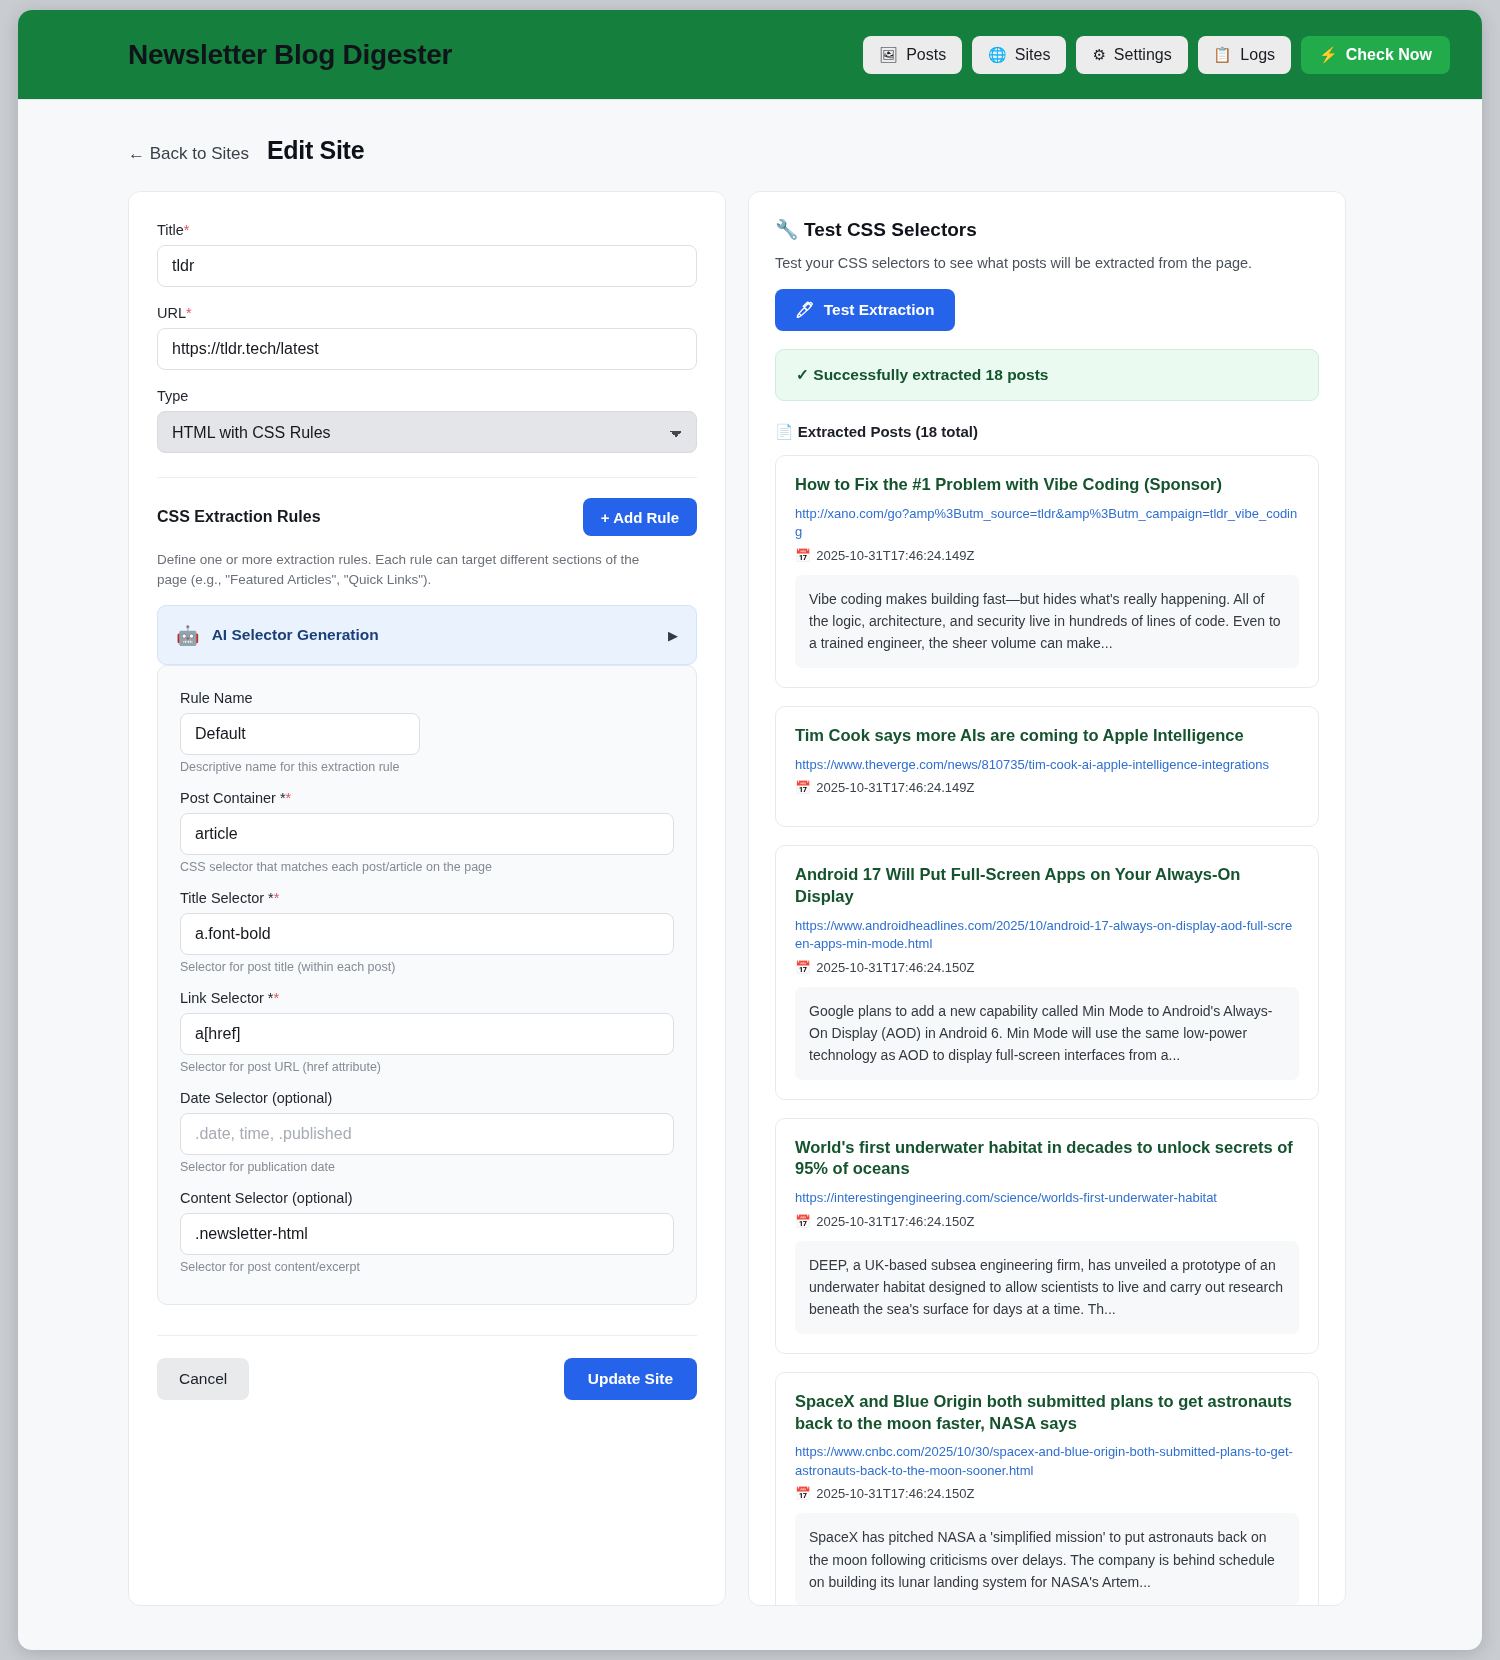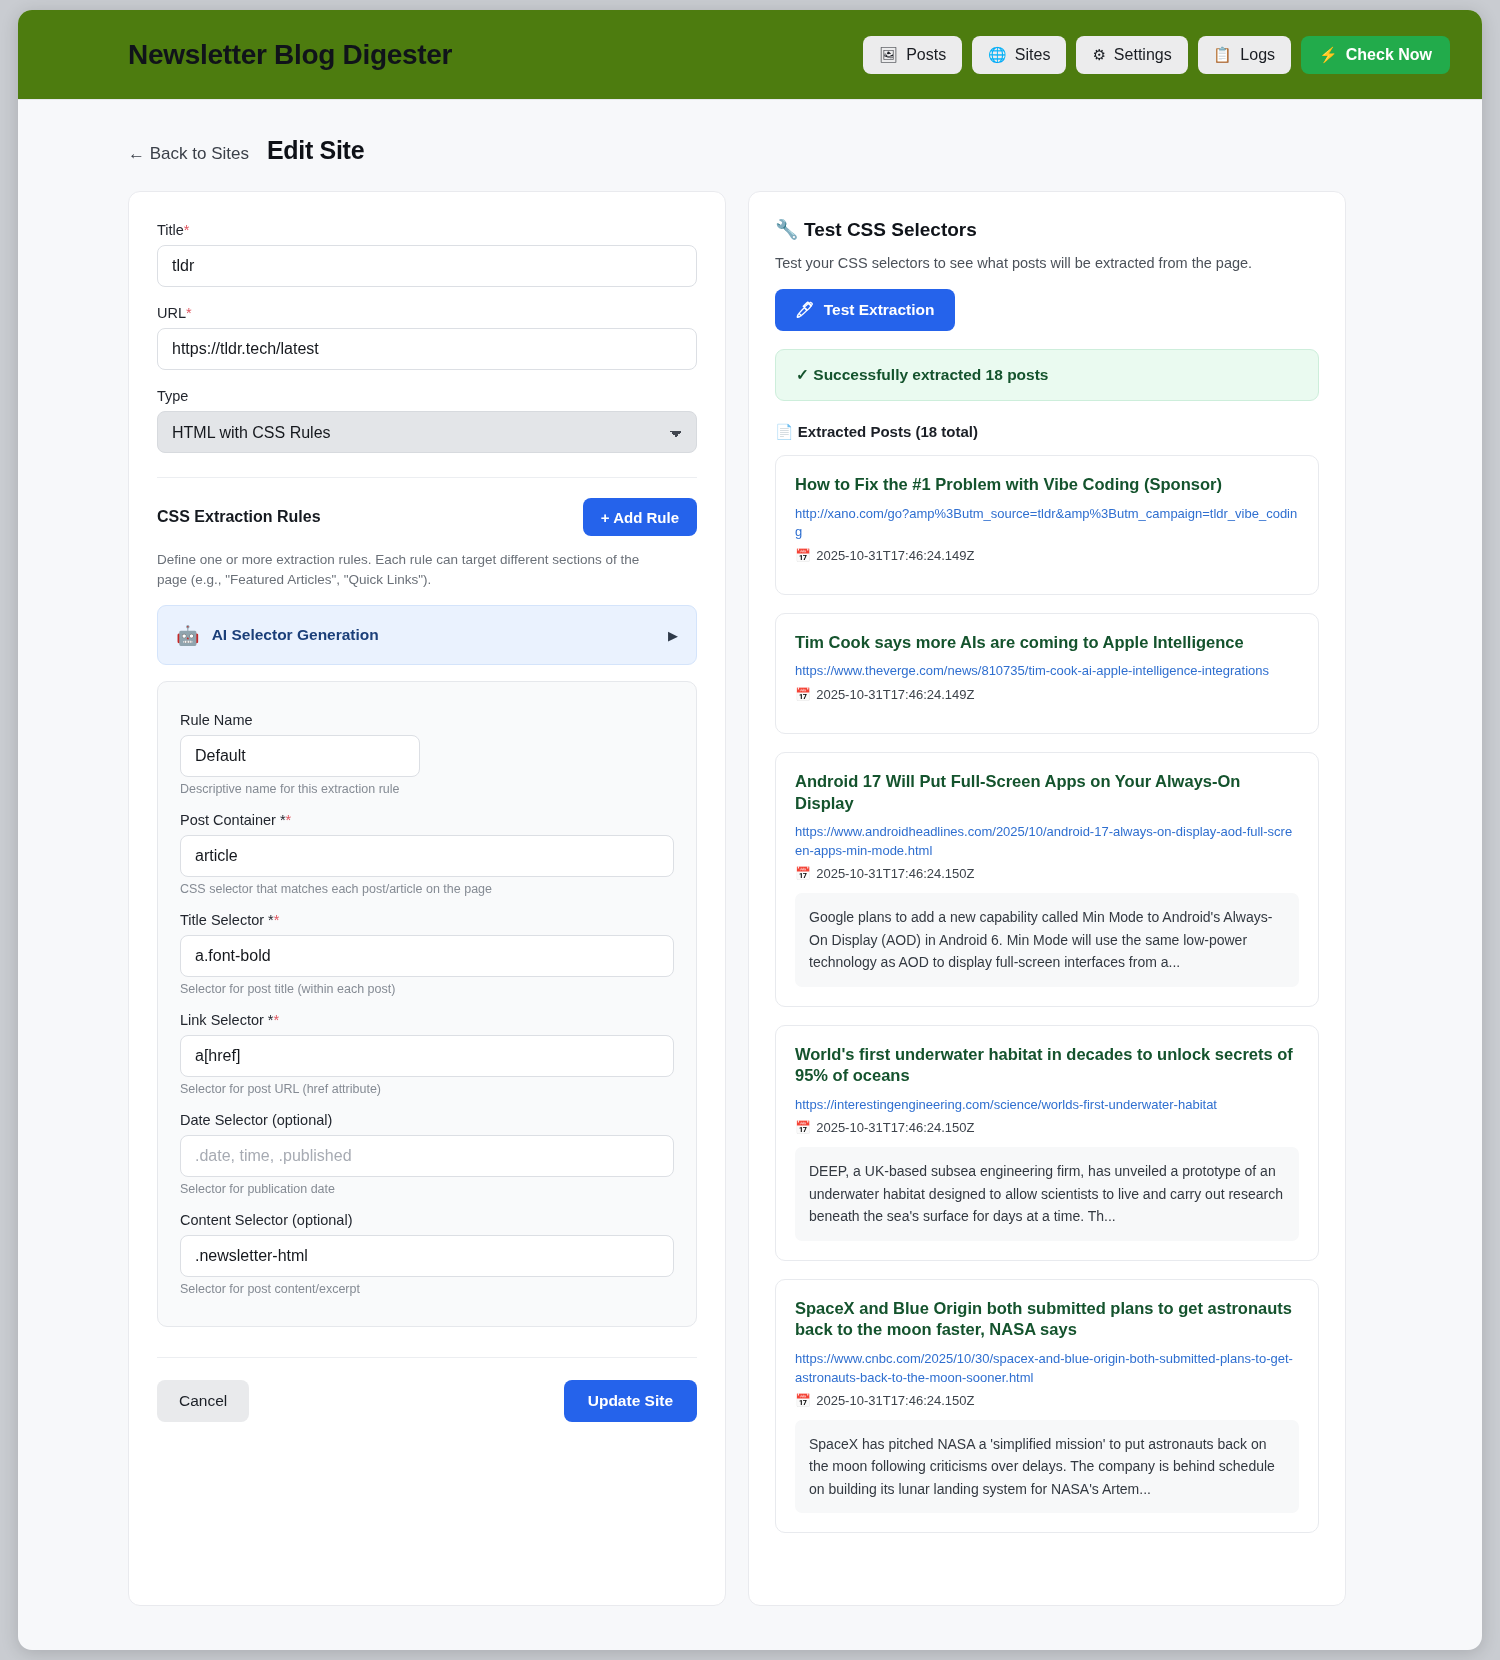--- a/index.html
+++ b/index.html
@@ -17,21 +17,21 @@
     width: 1464px; height: 1640px;
     background: #f7f8fa;
     border-radius: 14px;
     overflow: hidden;
     box-shadow: 0 3px 18px rgba(0,0,0,.16);
   }
 
   
   .topbar {
     height: 90px;
-    background: #4d7c0f;
+    background: #15803d;
     border-bottom: 1px solid #e6e8ec;
     display: flex;
     align-items: center;
     padding: 0 32px 0 110px;
   }
   .app-title {
     font-size: 28px;
     font-weight: bold;
     color: #10131a;
     letter-spacing: -0.3px;
@@ -166,25 +166,25 @@
     display: flex;
     align-items: center;
     padding: 0 18px;
     cursor: pointer;
   }
   .ai-box .emoji { font-size: 19px; margin-right: 12px; }
   .ai-box .txt { font-size: 15.5px; font-weight: bold; color: #1b3f79; }
   .ai-box .caret { margin-left: auto; color: #2f3a49; font-size: 13px; }
 
   .rule-panel {
-    margin-top: 16px;
+    margin-top: 0;
     border: 1px solid #e6e8ec;
     border-radius: 10px;
     background: #f9fafb;
-    padding: 30px 22px 14px 22px;
+    padding: 24px 22px 14px 22px;
   }
   .hint { font-size: 12.5px; color: #858b94; margin: 5px 0 16px; }
   .rule-panel .lbl { font-size: 14.5px; }
   .inp-sm { width: 240px; }
 
   .foot {
     display: flex;
     align-items: center;
     justify-content: space-between;
     margin-top: 30px;
@@ -423,20 +423,21 @@
       </button>
 
       <div class="alert-ok">✓ Successfully extracted 18 posts</div>
 
       <div class="posts-head">📄 Extracted Posts (18 total)</div>
 
       <div class="post">
         <div class="post-title">How to Fix the #1 Problem with Vibe Coding (Sponsor)</div>
         <span class="post-url">http://xano.com/go?amp%3Butm_source=tldr&amp;amp%3Butm_campaign=tldr_vibe_coding</span>
         <div class="post-date"><span class="cal">📅</span><span>2025-10-31T17:46:24.149Z</span></div>
+        <div class="post-excerpt">Vibe coding makes building fast—but hides what's really happening. All of the logic, architecture, and security live in hundreds of lines of code. Even to a trained engineer, the sheer volume can make...</div>
       </div>
 
       <div class="post">
         <div class="post-title">Tim Cook says more AIs are coming to Apple Intelligence</div>
         <span class="post-url">https://www.theverge.com/news/810735/tim-cook-ai-apple-intelligence-integrations</span>
         <div class="post-date"><span class="cal">📅</span><span>2025-10-31T17:46:24.149Z</span></div>
       </div>
 
       <div class="post">
         <div class="post-title">Android 17 Will Put Full-Screen Apps on Your Always-On Display</div>

